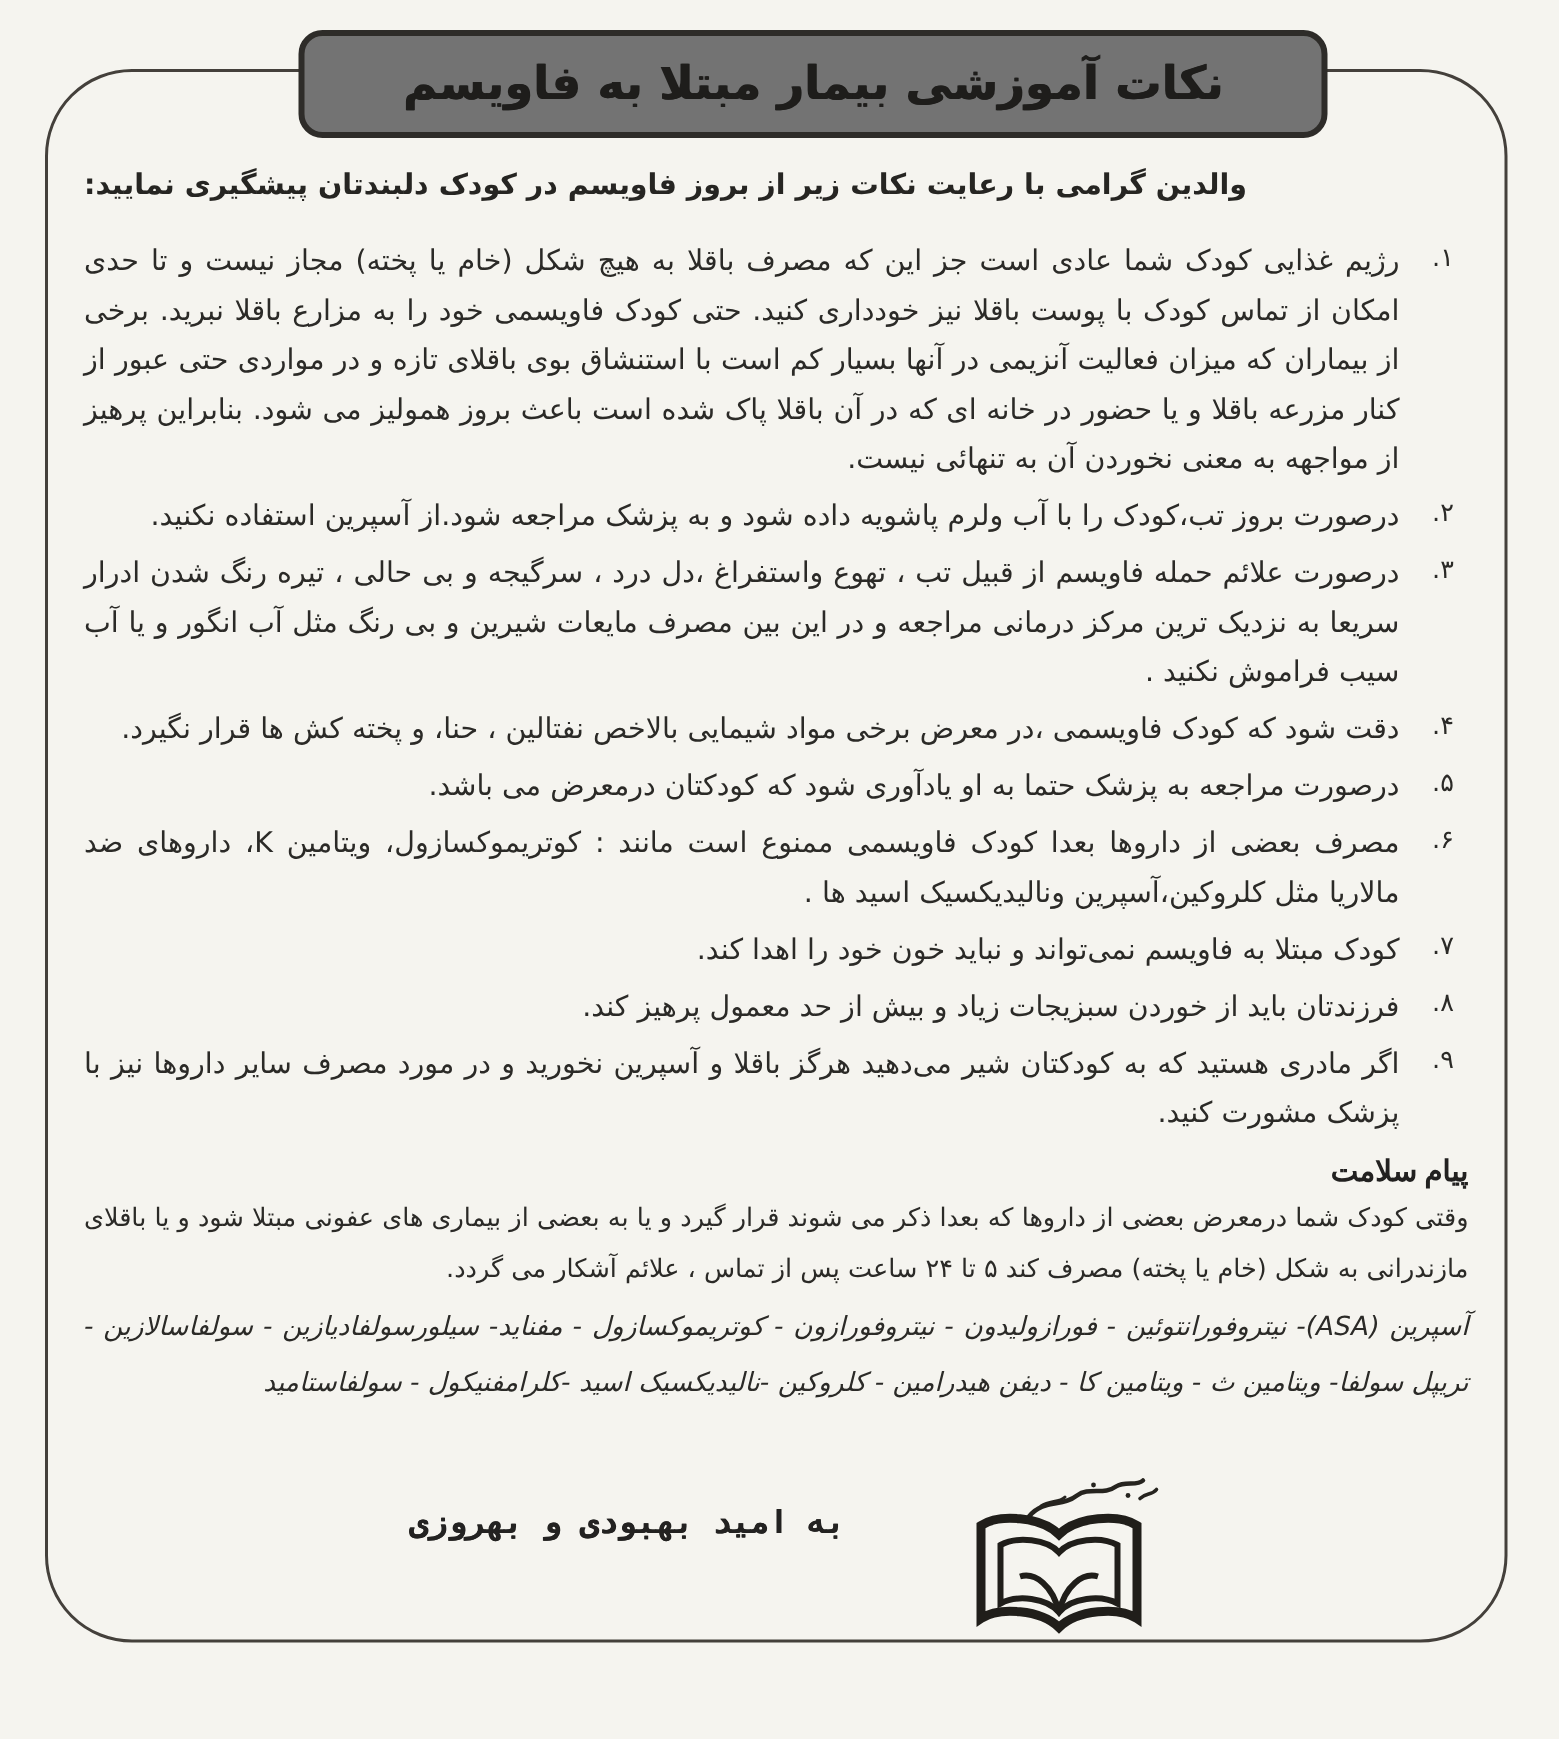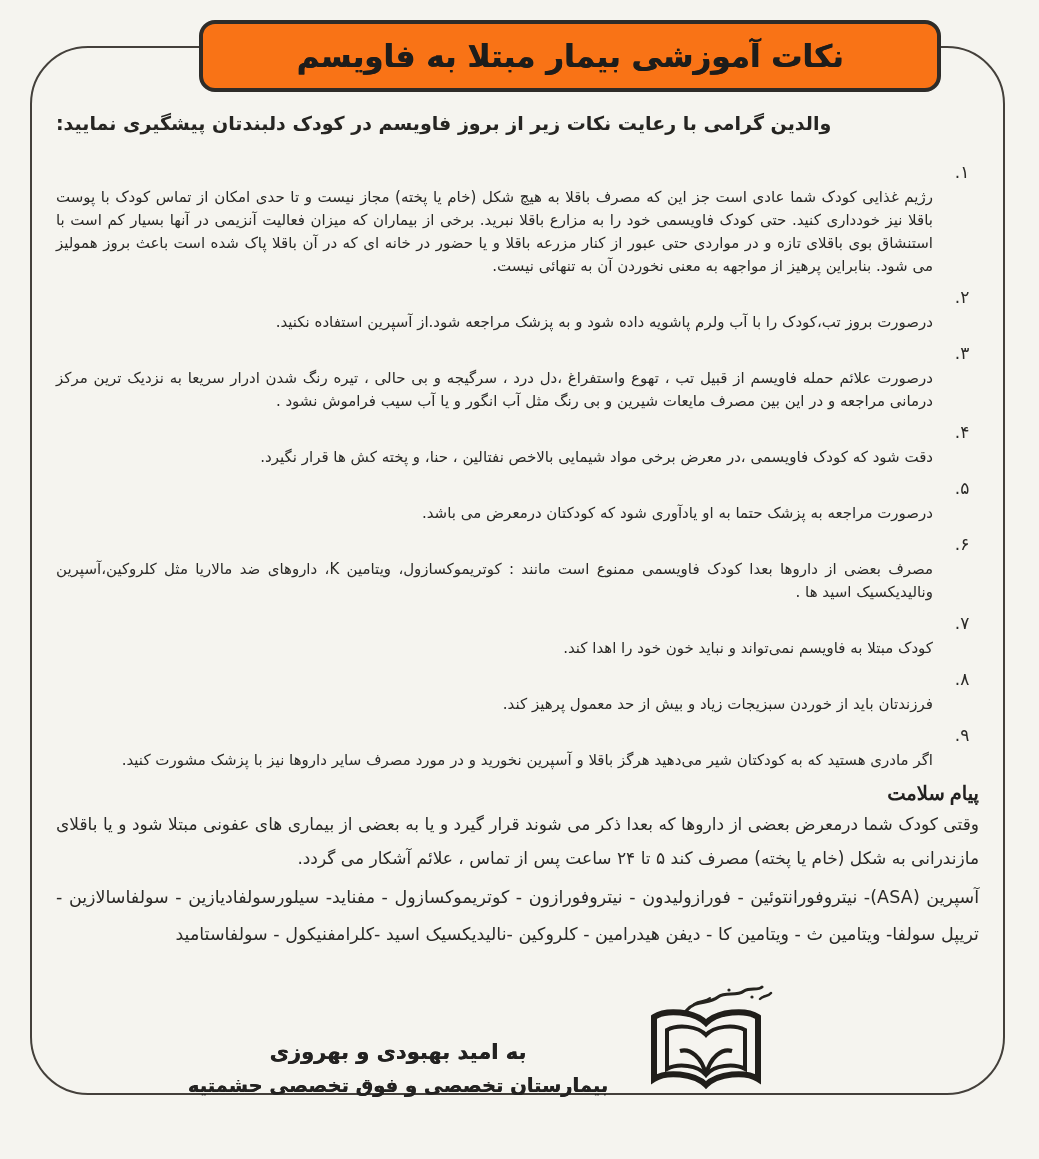--- a/index.html
+++ b/index.html
@@ -20,22 +20,22 @@
     left: 30px; top: 46px;
     width: 975px; height: 1049px;
     border: 2.5px solid #44403b;
     border-radius: 58px;
   }
 
   
   .title-box {
     position: absolute;
     left: 199px; top: 20px;
-    width: 742px; height: 72px;
-    background: #f97316;
+    width: 686px; height: 72px;
+    background: #737373;
     border: 4px solid #2e2c29;
     border-radius: 16px;
     display: flex; align-items: center; justify-content: center;
   }
   .title-box h1 {
     margin: 0;
     font-size: 31px;
     font-weight: bold;
     color: #1e1d1b;
     text-shadow: 0.6px 0 currentColor;
@@ -63,25 +63,24 @@
   }
   .item .num {
     flex: 0 0 34px;
     text-align: center;
     font-size: 17px;
     padding-top: 4px;
     color: #2b2a27;
   }
   .item .txt {
     flex: 1;
-    font-size: 15px;
-    line-height: 23px;
+    font-size: 19px;
+    line-height: 33px;
     text-align: justify;
     color: #2b2a27;
-    margin-top: 28px;
   }
 
   .section-heading {
     margin: 10px 0 2px 0;
     font-size: 19.5px;
     font-weight: bold;
     color: #222120;
     font-family: Liberation Serif, serif;
   }
   .para {
@@ -89,29 +88,31 @@
     font-size: 17px;
     line-height: 34px;
     text-align: justify;
   }
   .drugs {
     margin: 4px 0 0 0;
     font-size: 17.5px;
     line-height: 37px;
     text-align: justify;
     letter-spacing: 0.2px;
+    font-style: italic;
   }
 
   .footer {
     position: absolute;
     top: 985px;
     right: 255px;
     display: flex;
-    align-items: flex-end;
+    align-items: flex-start;
     gap: 26px;
+    font-family: Liberation Mono, monospace;
   }
   .logo {
     position: relative;
     width: 150px; height: 112px;
     flex: 0 0 auto;
   }
   .logo svg { display: block; }
   .footer-text {
     text-align: center;
     padding-top: 18px;
@@ -149,21 +150,21 @@
     <div class="item">
       <span class="num">۱.</span>
       <span class="txt">رژیم غذایی کودک شما عادی است جز این که مصرف باقلا به هیچ شکل (خام یا پخته) مجاز نیست و تا حدی امکان از تماس کودک با پوست باقلا نیز خودداری کنید. حتی کودک فاویسمی خود را به مزارع باقلا نبرید. برخی از بیماران که میزان فعالیت آنزیمی در آنها بسیار کم است با استنشاق بوی باقلای تازه و در مواردی حتی عبور از کنار مزرعه باقلا و یا حضور در خانه ای که در آن باقلا پاک شده است باعث بروز همولیز می شود. بنابراین پرهیز از مواجهه به معنی نخوردن آن به تنهائی نیست.</span>
     </div>
     <div class="item">
       <span class="num">۲.</span>
       <span class="txt">درصورت بروز تب،کودک را با آب ولرم پاشویه داده شود و به پزشک مراجعه شود.از آسپرین استفاده نکنید.</span>
     </div>
     <div class="item">
       <span class="num">۳.</span>
-      <span class="txt">درصورت علائم حمله فاویسم از قبیل تب ، تهوع واستفراغ ،دل درد ، سرگیجه و بی حالی ، تیره رنگ شدن ادرار سریعا به نزدیک ترین مرکز درمانی مراجعه و در این بین مصرف مایعات شیرین و بی رنگ مثل آب انگور و یا آب سیب فراموش نشود .</span>
+      <span class="txt">درصورت علائم حمله فاویسم از قبیل تب ، تهوع واستفراغ ،دل درد ، سرگیجه و بی حالی ، تیره رنگ شدن ادرار سریعا به نزدیک ترین مرکز درمانی مراجعه و در این بین مصرف مایعات شیرین و بی رنگ مثل آب انگور و یا آب سیب فراموش نکنید .</span>
     </div>
     <div class="item">
       <span class="num">۴.</span>
       <span class="txt">دقت شود که کودک فاویسمی ،در معرض برخی مواد شیمایی بالاخص نفتالین ، حنا، و پخته کش ها قرار نگیرد.</span>
     </div>
     <div class="item">
       <span class="num">۵.</span>
       <span class="txt">درصورت مراجعه به پزشک حتما به او یادآوری شود که کودکتان درمعرض می باشد.</span>
     </div>
     <div class="item">
@@ -206,15 +207,14 @@
       <g fill="none" stroke="#201e1a">
         <path d="M72,38 C60,26 32,24 20,32 L20,94 C32,86 60,88 72,100 C84,88 112,86 124,94 L124,32 C112,24 84,26 72,38 Z" stroke-width="6"></path>
         <path d="M72,50 C64,41 44,39 33,45 L33,84 C44,78 64,80 72,90 C80,80 100,78 111,84 L111,45 C100,39 80,41 72,50 Z" stroke-width="4"></path>
         <path d="M72,90 C68,72 56,63 46,66" stroke-width="4"></path>
         <path d="M72,90 C76,72 88,63 98,66" stroke-width="4"></path>
       </g>
     </svg>
   </div>
   <div class="footer-text">
     <p class="footer-wish">به امید بهبودی و بهروزی</p>
-    <p class="footer-hospital">بیمارستان تخصصی و فوق تخصصی حشمتیه</p>
   </div>
 </div>
 
 </body></html>

